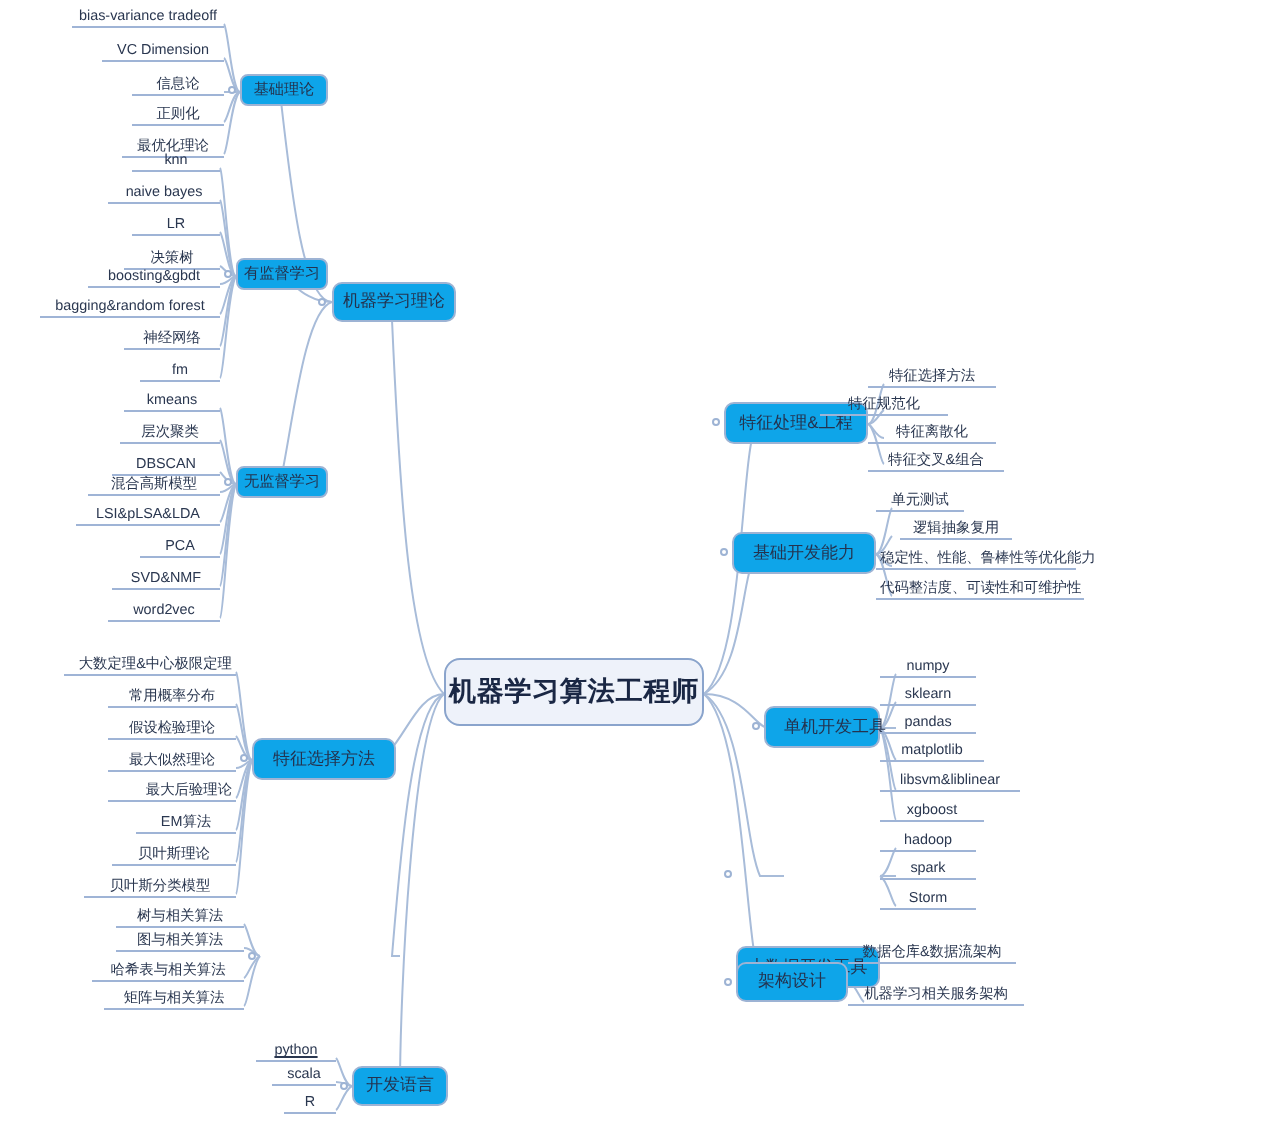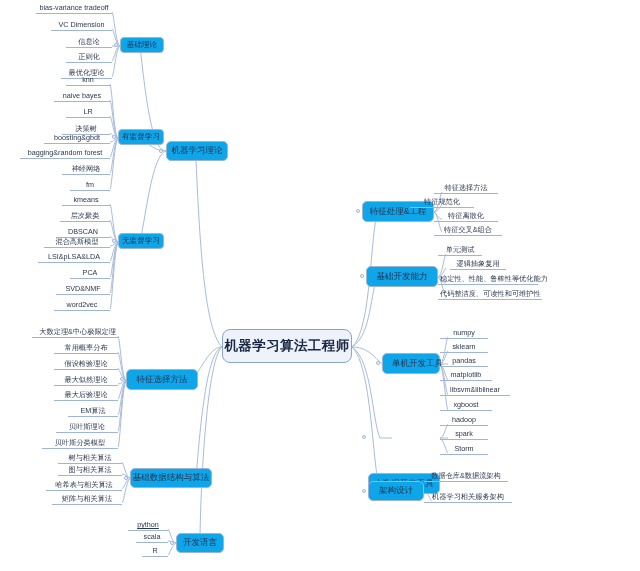--- a/index.html
+++ b/index.html
@@ -215,26 +215,25 @@
   <div class="leaf" style="left:56px; top:283px; width:54px;">SVD&amp;NMF</div>
   <div class="leaf" style="left:54px; top:299px; width:56px;">word2vec</div>
 
   <div class="box-node" style="left:126px; top:369px; width:72px; height:21px;">特征选择方法</div>
   <div class="node-dot" style="left:120px; top:377px;"></div>
 
   <div class="leaf" style="left:32px; top:326px; width:86px;text-align:right;">大数定理&amp;中心极限定理</div>
   <div class="leaf" style="left:54px; top:342px; width:64px;">常用概率分布</div>
   <div class="leaf" style="left:54px; top:358px; width:64px;">假设检验理论</div>
   <div class="leaf" style="left:54px; top:374px; width:64px;">最大似然理论</div>
-  <div class="leaf" style="left:54px; top:389px; width:64px;">最大后验理论</div>
+  <div class="leaf" style="left:54px; top:389px; width:64px;text-align:right;">最大后验理论</div>
   <div class="leaf" style="left:68px; top:405px; width:50px;">EM算法</div>
   <div class="leaf" style="left:56px; top:421px; width:62px;">贝叶斯理论</div>
   <div class="leaf" style="left:42px; top:437px; width:76px;">贝叶斯分类模型</div>
 
-  <div class="box-node" style="left:130px; top:468px; width:82px; height:20px;">基础数据结构与算法</div>
   <div class="node-dot" style="left:124px; top:476px;"></div>
 
   <div class="leaf" style="left:58px; top:452px; width:64px;">树与相关算法</div>
   <div class="leaf" style="left:58px; top:464px; width:64px;">图与相关算法</div>
   <div class="leaf" style="left:46px; top:479px; width:76px;">哈希表与相关算法</div>
   <div class="leaf" style="left:52px; top:493px; width:70px;">矩阵与相关算法</div>
 
   <div class="box-node" style="left:176px; top:533px; width:48px; height:20px;">开发语言</div>
   <div class="node-dot" style="left:170px; top:541px;"></div>
 

